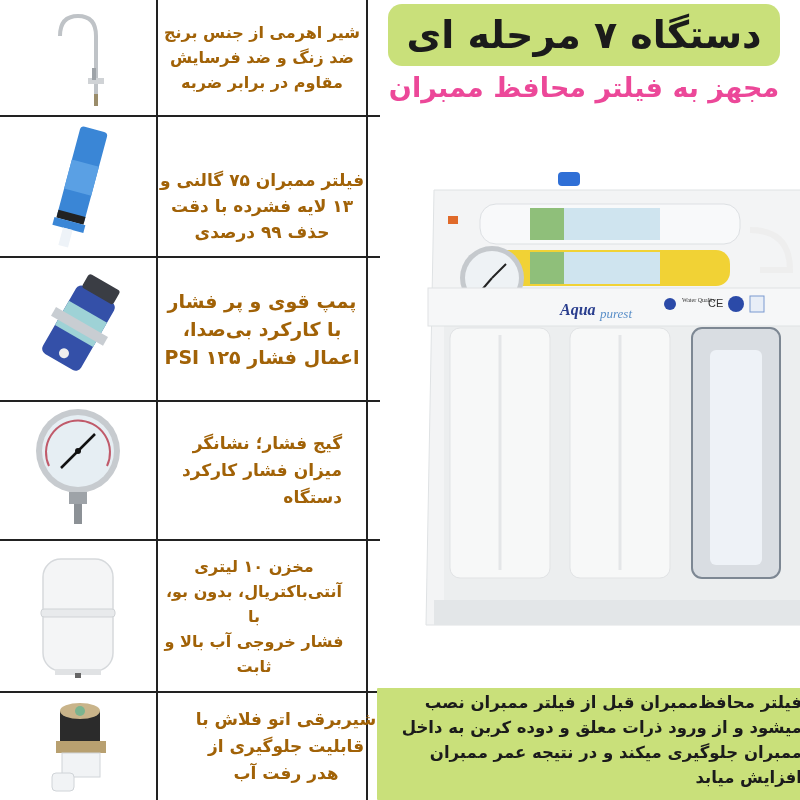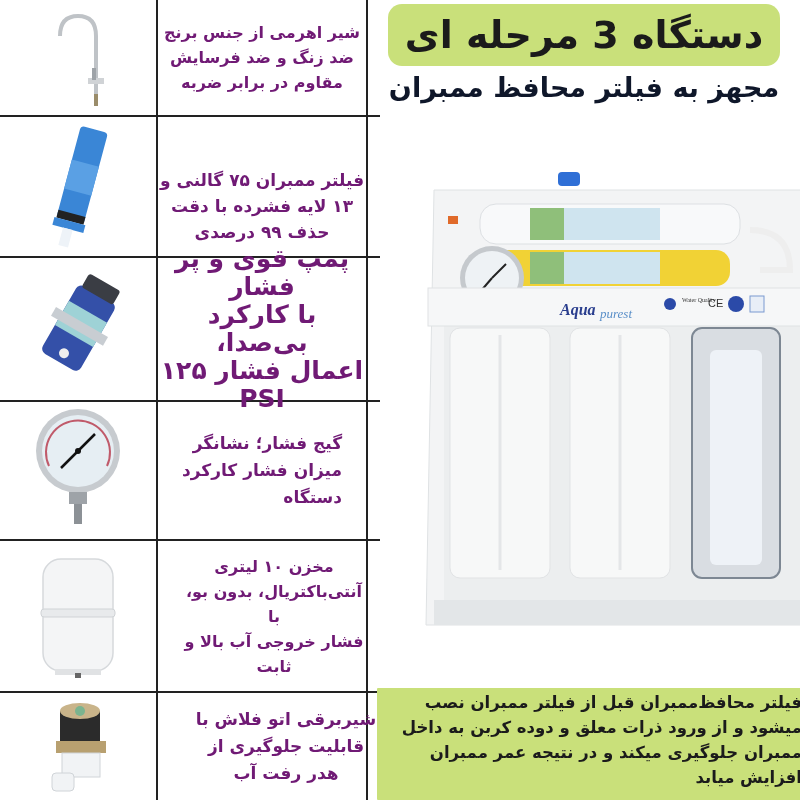--- a/index.html
+++ b/index.html
@@ -1,21 +1,21 @@
 <!DOCTYPE html>
 <html><head>
 <meta charset="utf-8">
 <style>
   html, body { margin: 0; padding: 0; background: #ffffff; }
   body { width: 800px; height: 800px; position: relative; overflow: hidden; font-family: "DejaVu Sans", sans-serif; color: #1a1a1a; }
   .grid-line { position: absolute; background: #222; }
-  .cell-text { position: absolute; direction: rtl; text-align: center; font-weight: bold; color: #701a75; display: flex; align-items: center; justify-content: center; white-space: pre-line; }
+  .cell-text { position: absolute; direction: rtl; text-align: center; font-weight: bold; color: #a16207; display: flex; align-items: center; justify-content: center; white-space: pre-line; }
   .icon-box { position: absolute; display: flex; align-items: center; justify-content: center; }
   .title-badge { position: absolute; left: 388px; top: 4px; width: 392px; height: 62px; background: #c9e07a; border-radius: 14px; display: flex; align-items: center; justify-content: center; direction: rtl; font-weight: bold; font-size: 38px; color: #1b1b1b; }
-  .subtitle { position: absolute; left: 384px; top: 66px; width: 400px; height: 44px; direction: rtl; text-align: center; font-weight: bold; font-size: 27px; color: #0f172a; line-height: 44px; }
+  .subtitle { position: absolute; left: 384px; top: 66px; width: 400px; height: 44px; direction: rtl; text-align: center; font-weight: bold; font-size: 27px; color: #ec4899; line-height: 44px; }
   .note-box { position: absolute; left: 377px; top: 688px; width: 425px; height: 112px; background: #c9e07a; border-radius: 1px; direction: rtl; text-align: right; font-weight: bold; font-size: 16.5px; line-height: 25px; color: #1b1b1b; padding-top: 2px; box-sizing: border-box; }
   .product { position: absolute; left: 420px; top: 160px; width: 404px; height: 490px; }
 </style>
 </head>
 <body>
 
 <div class="grid-line" style="left:156px; top:0; width:2px; height:800px;"></div>
 <div class="grid-line" style="left:366px; top:0; width:2px; height:800px;"></div>
 <div class="grid-line" style="left:0; top:115px; width:380px; height:2px;"></div>
 <div class="grid-line" style="left:0; top:256px; width:380px; height:2px;"></div>
@@ -55,21 +55,21 @@
   <svg width="100" height="120" viewBox="0 0 100 120">
     <g transform="rotate(30 50 60)">
       <rect x="28" y="20" width="44" height="78" rx="6" fill="#3450a8"></rect>
       <rect x="28" y="40" width="44" height="28" fill="#9ed2d6"></rect>
       <rect x="32" y="6" width="36" height="16" rx="3" fill="#3a3d44"></rect>
       <rect x="20" y="52" width="60" height="10" fill="#c8cdd2"></rect>
       <circle cx="50" cy="88" r="5" fill="#eee"></circle>
     </g>
   </svg>
 </div>
-<div class="cell-text" style="left:158px; top:258px; width:208px; height:142px; font-size:25px; line-height:28px;">پمپ قوی و پر فشار
+<div class="cell-text" style="left:158px; top:258px; width:208px; height:142px; font-size:19px; line-height:28px;">پمپ قوی و پر فشار
 با کارکرد بی‌صدا،
 اعمال فشار ۱۲۵ PSI</div>
 
 <div class="icon-box" style="left:0; top:402px; width:156px; height:137px;">
   <svg width="90" height="130" viewBox="0 0 90 130">
     <circle cx="45" cy="45" r="42" fill="#c7cbcf"></circle>
     <circle cx="45" cy="45" r="36" fill="#e6eef3"></circle>
     <path d="M16 60 A32 32 0 1 1 74 60" stroke="#c05a6a" stroke-width="2" fill="none"></path>
     <line x1="45" y1="45" x2="62" y2="28" stroke="#111" stroke-width="2.5"></line>
     <line x1="45" y1="45" x2="28" y2="62" stroke="#111" stroke-width="2.5"></line>
@@ -83,40 +83,40 @@
 دستگاه</div>
 
 <div class="icon-box" style="left:0; top:541px; width:156px; height:150px;">
   <svg width="90" height="130" viewBox="0 0 90 130">
     <rect x="10" y="8" width="70" height="112" rx="18" fill="#f4f5f6" stroke="#d6d9dc" stroke-width="1.5"></rect>
     <rect x="8" y="58" width="74" height="8" rx="3" fill="#e8eaec" stroke="#d0d3d6"></rect>
     <rect x="22" y="118" width="46" height="6" fill="#e0e2e4"></rect>
     <rect x="42" y="122" width="6" height="5" fill="#666"></rect>
   </svg>
 </div>
-<div class="cell-text" style="left:158px; top:541px; width:192px; height:150px; font-size:16px; line-height:25px;margin-left:20px;">مخزن ۱۰ لیتری
+<div class="cell-text" style="left:158px; top:541px; width:192px; height:150px; font-size:16px; line-height:25px;">مخزن ۱۰ لیتری
 آنتی‌باکتریال، بدون بو، با
 فشار خروجی آب بالا و
 ثابت</div>
 
 <div class="icon-box" style="left:0; top:693px; width:156px; height:107px;">
   <svg width="80" height="100" viewBox="0 0 80 100">
     <rect x="22" y="14" width="40" height="30" fill="#2b2b2b"></rect>
     <ellipse cx="42" cy="14" rx="20" ry="8" fill="#c9b48a"></ellipse>
     <circle cx="42" cy="14" r="5" fill="#7bb48f"></circle>
     <rect x="18" y="44" width="50" height="12" fill="#b8a070"></rect>
     <rect x="24" y="56" width="38" height="24" fill="#f1f3f5" stroke="#d0d4d8"></rect>
     <rect x="14" y="76" width="22" height="18" rx="4" fill="#f1f3f5" stroke="#d0d4d8"></rect>
   </svg>
 </div>
 <div class="cell-text" style="left:158px; top:693px; width:208px; height:107px; font-size:17px; line-height:27px;padding-left:24px;">شیربرقی اتو فلاش با
 قابلیت جلوگیری از
 هدر رفت آب</div>
 
-<div class="title-badge">دستگاه 3 مرحله ای</div>
+<div class="title-badge">دستگاه ۷ مرحله ای</div>
 <div class="subtitle">مجهز به فیلتر محافظ ممبران</div>
 
 <div class="product">
   <svg width="404" height="490" viewBox="0 0 404 490">
 
     <path d="M14 30 L394 30 L394 465 L6 465 Z" fill="#f3f4f5" stroke="#dfe2e4"></path>
     <rect x="24" y="160" width="360" height="290" fill="#eceeef"></rect>
     <rect x="14" y="440" width="380" height="25" fill="#e3e6e8"></rect>
 
     <rect x="60" y="44" width="260" height="40" rx="16" fill="#f8f9fa" stroke="#dde0e3"></rect>

